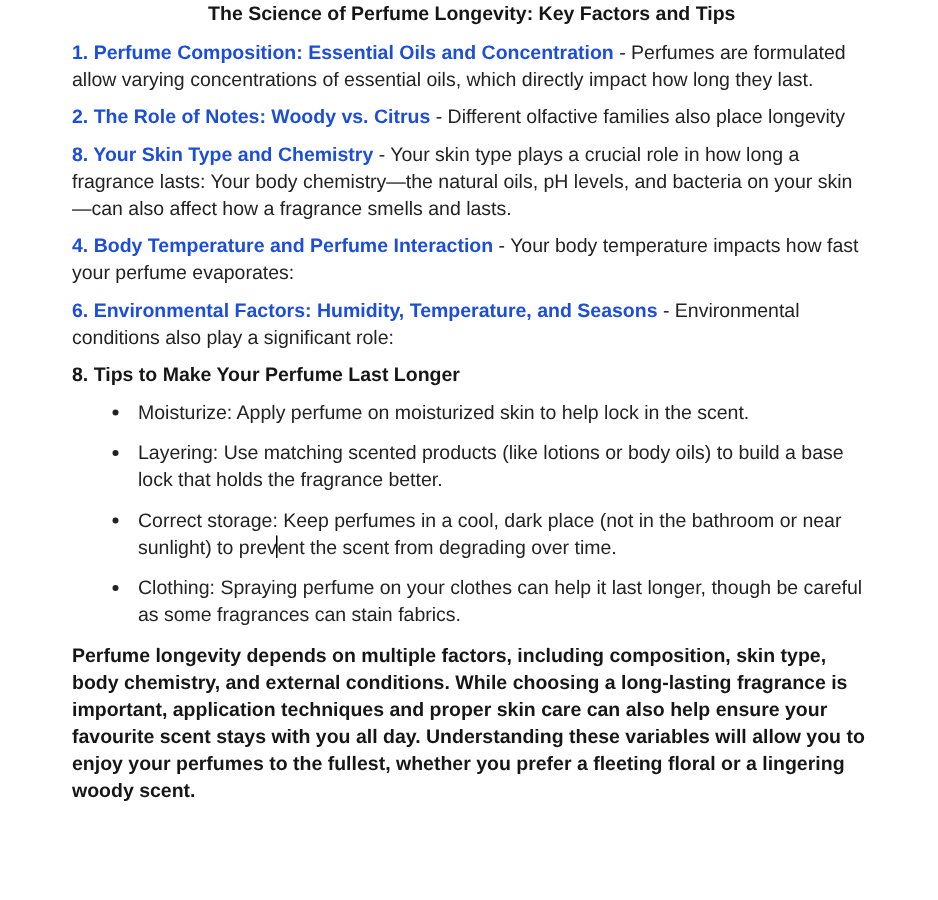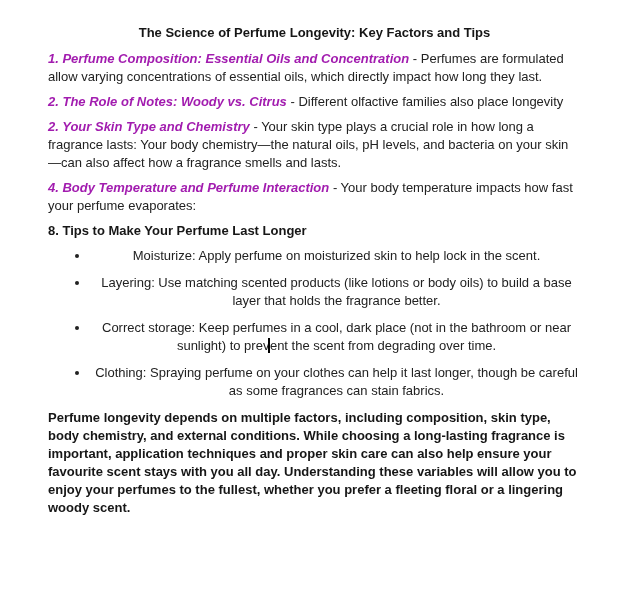--- a/index.html
+++ b/index.html
@@ -10,21 +10,21 @@
   body {
     width: 625px;
     height: 600px;
     font-family: "Liberation Sans", "DejaVu Sans", sans-serif;
     color: #1c1c1c;
   }
   .page {
     box-sizing: border-box;
     width: 625px;
     height: 600px;
-    padding: 24px 44px 0 48px;
+    padding: 0 44px 0 48px;
     overflow: hidden;
     background: #ffffff;
     cursor: text;
   }
   .title {
     font-size: 13px;
     line-height: 18px;
     font-weight: 700;
     text-align: center;
     margin: 0 0 8px 0;
@@ -35,28 +35,26 @@
     line-height: 18px;
     margin: 0 0 7px 0;
     color: #222222;
   }
   p.bold {
     font-weight: 700;
     color: #161616;
   }
   .lead {
     font-weight: 700;
-    color: #a21caf;
-    font-style: italic;
+    color: #1d4ed8;
   }
   ul.tips {
     margin: 1px 0 7px 0;
     padding-left: 42px;
     list-style: disc outside;
-    text-align: center;
   }
   ul.tips li {
     font-size: 13px;
     line-height: 18px;
     margin: 0 0 9px 0;
     padding-left: 2px;
     color: #222222;
   }
   .caret {
     display: inline-block;
@@ -72,30 +70,31 @@
 
 <div class="page">
 
   <h1 class="title">The Science of Perfume Longevity: Key Factors and Tips</h1>
 
 
   <p><span class="lead">1. Perfume Composition: Essential Oils and Concentration</span><span> - Perfumes are formulated allow varying concentrations of essential oils, which directly impact how long they last.</span></p>
 
   <p><span class="lead">2. The Role of Notes: Woody vs. Citrus</span><span> - Different olfactive families also place longevity</span></p>
 
-  <p><span class="lead">2. Your Skin Type and Chemistry</span><span> - Your skin type plays a crucial role in how long a fragrance lasts: Your body chemistry—the natural oils, pH levels, and bacteria on your skin—can also affect how a fragrance smells and lasts.</span></p>
+  <p><span class="lead">8. Your Skin Type and Chemistry</span><span> - Your skin type plays a crucial role in how long a fragrance lasts: Your body chemistry—the natural oils, pH levels, and bacteria on your skin—can also affect how a fragrance smells and lasts.</span></p>
 
   <p><span class="lead">4. Body Temperature and Perfume Interaction</span><span> - Your body temperature impacts how fast your perfume evaporates:</span></p>
 
 
+  <p><span class="lead">6. Environmental Factors: Humidity, Temperature, and Seasons</span><span> - Environmental conditions also play a significant role:</span></p>
 
   <p class="bold">8. Tips to Make Your Perfume Last Longer</p>
 
   <ul class="tips">
     <li><span>Moisturize: Apply perfume on moisturized skin to help lock in the scent.</span></li>
-    <li><span>Layering: Use matching scented products (like lotions or body oils) to build a base layer that holds the fragrance better.</span></li>
+    <li><span>Layering: Use matching scented products (like lotions or body oils) to build a base lock that holds the fragrance better.</span></li>
     <li><span>Correct storage: Keep perfumes in a cool, dark place (not in the bathroom or near sunlight) to prev</span><span class="caret"></span><span>ent the scent from degrading over time.</span></li>
     <li><span>Clothing: Spraying perfume on your clothes can help it last longer, though be careful as some fragrances can stain fabrics.</span></li>
   </ul>
 
   <p class="bold">Perfume longevity depends on multiple factors, including composition, skin type, body chemistry, and external conditions. While choosing a long-lasting fragrance is important, application techniques and proper skin care can also help ensure your favourite scent stays with you all day. Understanding these variables will allow you to enjoy your perfumes to the fullest, whether you prefer a fleeting floral or a lingering woody scent.</p>
 
 </div>
 
 </body></html>

